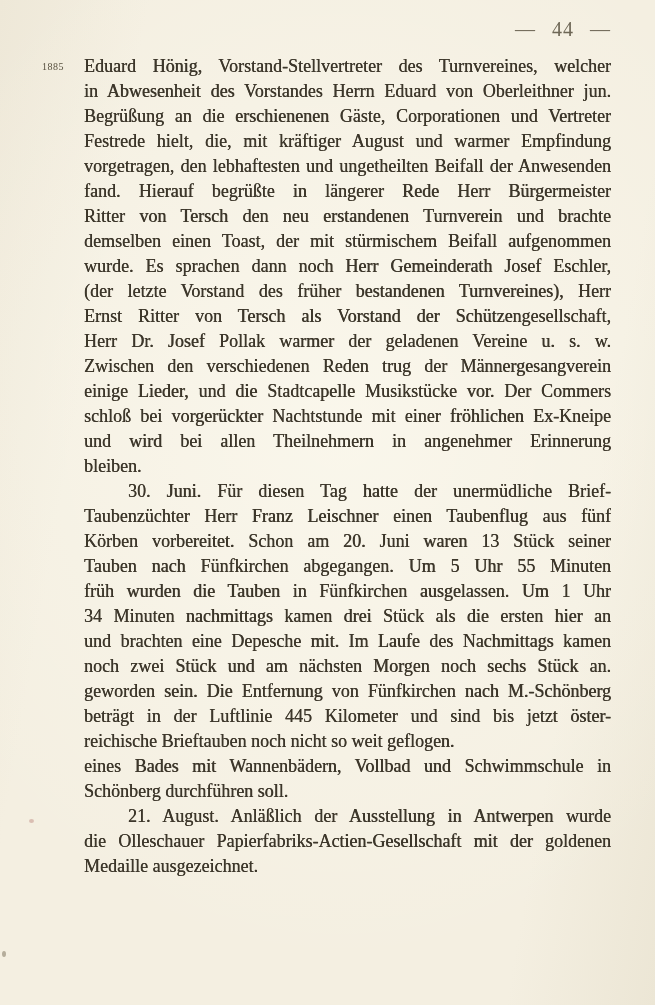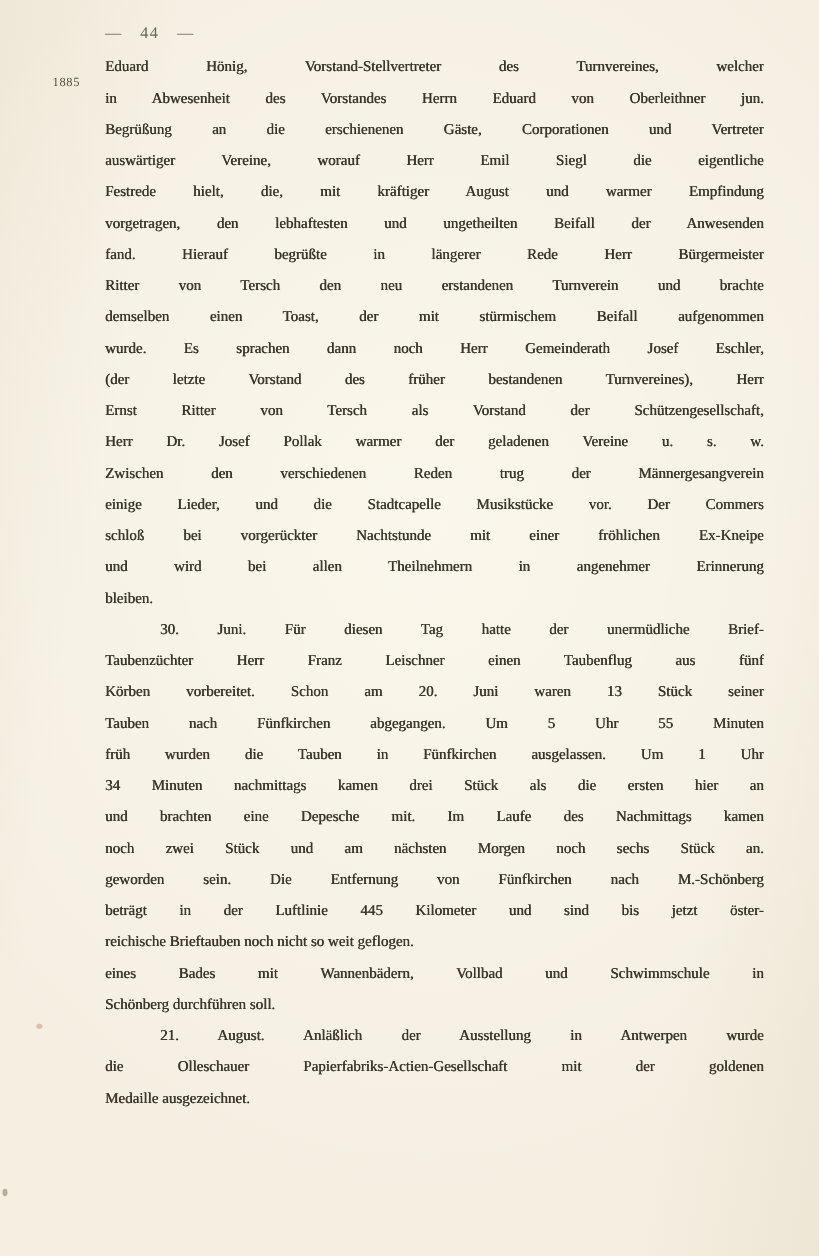--- a/index.html
+++ b/index.html
@@ -10,33 +10,33 @@
       linear-gradient(100deg, #eee8d8 0%, #f4efe1 18%, #f4efe1 82%, #ece6d5 100%),
       #f2edde;
     font-family: "Liberation Serif", "DejaVu Serif", serif;
     color: #3d372b;
     position: relative;
   }
   .page { position: absolute; inset: 0; }
 
   .header {
     position: absolute; top: 18px; left: 84px; width: 527px;
-    text-align: left;
-    font-size: 13px; color: #6e6756;
+    text-align: right;
+    font-size: 20px; color: #6e6756;
     word-spacing: 10px; letter-spacing: 1px;
   }
 
   .margin-year {
     position: absolute; top: 61px; left: 42px;
     font-size: 10px; color: #564f3e; letter-spacing: 0.5px;
   }
 
   .textblock {
-    position: absolute; top: 41px; left: 84px; width: 527px;
-    font-size: 12px; line-height: 25px;
+    position: absolute; top: 54px; left: 84px; width: 527px;
+    font-size: 18px; line-height: 25px;
     text-shadow: 0.35px 0 0 currentColor; 
     font-family: Liberation Serif, serif;
   }
   .paragraph { margin: 0; }
   .line {
     height: 25px; overflow: hidden;
     text-align: justify;
     text-align-last: justify;
   }
   .line.last { text-align-last: left; }
@@ -54,21 +54,20 @@
     <span>— 44 —</span>
   </div>
 
   <div class="margin-year">1885</div>
 
   <div class="textblock">
       <div class="paragraph">
         <div class="line">Eduard Hönig, Vorstand-Stellvertreter des Turnvereines, welcher</div>
         <div class="line">in Abwesenheit des Vorstandes Herrn Eduard von Oberleithner jun.</div>
         <div class="line">Begrüßung an die erschienenen Gäste, Corporationen und Vertreter</div>
-        <div class="line">auswärtiger Vereine, worauf Herr Emil Siegl die eigentliche</div>
         <div class="line">Festrede hielt, die, mit kräftiger August und warmer Empfindung</div>
         <div class="line">vorgetragen, den lebhaftesten und ungetheilten Beifall der Anwesenden</div>
         <div class="line">fand. Hierauf begrüßte in längerer Rede Herr Bürgermeister</div>
         <div class="line">Ritter von Tersch den neu erstandenen Turnverein und brachte</div>
         <div class="line">demselben einen Toast, der mit stürmischem Beifall aufgenommen</div>
         <div class="line">wurde. Es sprachen dann noch Herr Gemeinderath Josef Eschler,</div>
         <div class="line">(der letzte Vorstand des früher bestandenen Turnvereines), Herr</div>
         <div class="line">Ernst Ritter von Tersch als Vorstand der Schützengesellschaft,</div>
         <div class="line">Herr Dr. Josef Pollak warmer der geladenen Vereine u. s. w.</div>
         <div class="line">Zwischen den verschiedenen Reden trug der Männergesangverein</div>

